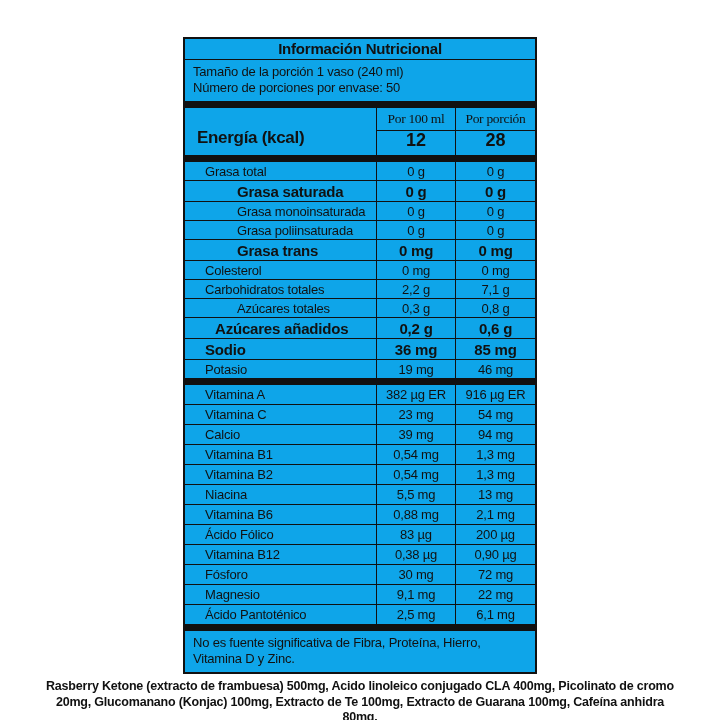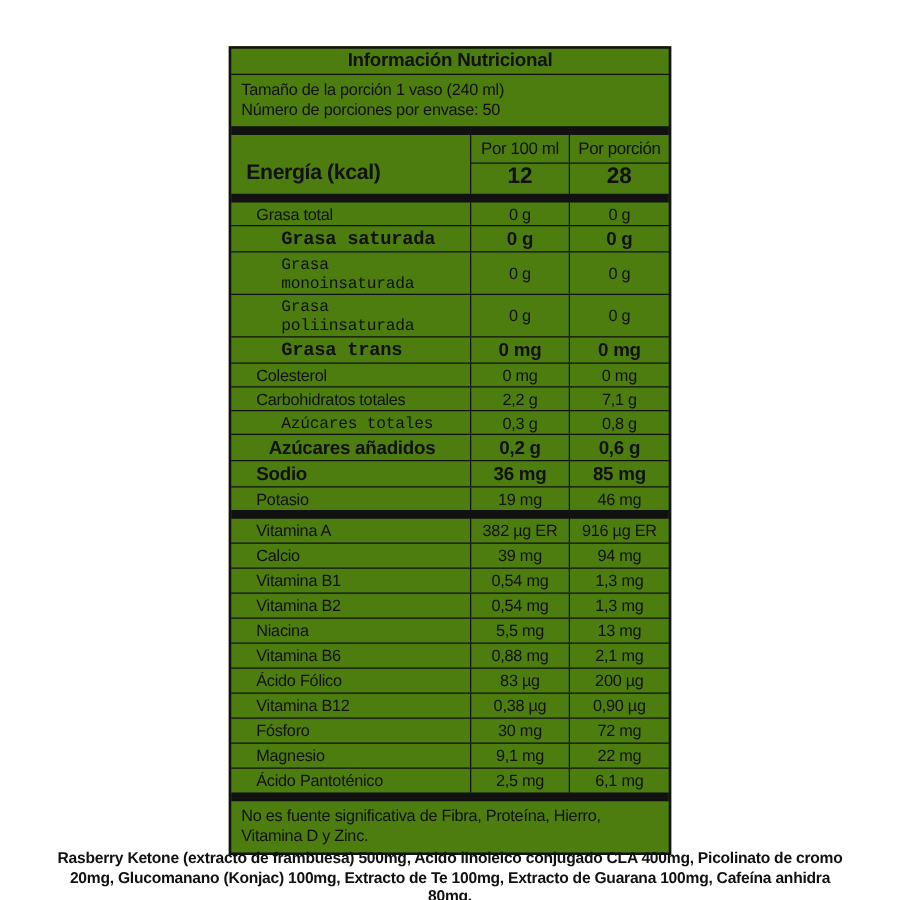--- a/index.html
+++ b/index.html
@@ -10,21 +10,21 @@
     color: #111111;
     overflow: hidden;
   }
   .page { position: relative; width: 720px; height: 720px; }
 
   .label-box {
     position: absolute;
     left: 183px; top: 37px;
     width: 354px;
     border: 2px solid #111111;
-    background: #4d7c0f;
+    background: #0ea5e9;
   }
 
   .title-row {
     text-align: center;
     font-weight: bold;
     font-size: 15px;
     line-height: 20px;
     height: 21px;
     letter-spacing: -0.2px;
     border-bottom: 1.5px solid #111111;
@@ -54,20 +54,21 @@
     font-size: 17px;
     letter-spacing: -0.3px;
   }
   .energy-section .col-head {
     border-left: 1.5px solid #111111;
     text-align: center;
     font-size: 13.5px;
     line-height: 21px;
     height: 22px;
     letter-spacing: -0.3px;
+    font-family: Liberation Serif, serif;
   }
   .energy-section .col-val {
     border-left: 1.5px solid #111111;
     border-top: 1.5px solid #111111;
     text-align: center;
     font-weight: bold;
     font-size: 18px;
     line-height: 19px;
     height: 25px;
   }
@@ -89,21 +90,21 @@
     letter-spacing: -0.2px;
     padding: 1.5px 0;
     line-height: 15px;
   }
   .row.bold .lbl, .row.bold .val {
     font-weight: bold;
     font-size: 15px;
     line-height: 17px;
   }
   .row.indent-1 .lbl { }
-  .row.indent-2 .lbl { padding-left: 40px; font-family: Liberation Mono, monospace; }
+  .row.indent-2 .lbl { padding-left: 52px; }
   .row.indent-3 .lbl { padding-left: 30px; }
 
   .vitamin-rows .row .lbl { padding-top: 2px; padding-bottom: 2px; }
   .vitamin-rows .row .val { padding-top: 2px; padding-bottom: 2px; }
 
   .note-block {
     padding: 4px 8px 5px 8px;
     font-size: 13px;
     line-height: 16px;
     letter-spacing: -0.2px;
@@ -217,20 +218,25 @@
 
     <div class="thick-bar"></div>
 
     <div class="rows vitamin-rows" id="vitamin-rows">
   <div class="row grid3 indent-1">
     <div class="lbl">Vitamina A</div>
     <div class="val">382 µg ER</div>
     <div class="val">916 µg ER</div>
   </div>
 
+  <div class="row grid3 indent-1">
+    <div class="lbl">Vitamina C</div>
+    <div class="val">23 mg</div>
+    <div class="val">54 mg</div>
+  </div>
 
   <div class="row grid3 indent-1">
     <div class="lbl">Calcio</div>
     <div class="val">39 mg</div>
     <div class="val">94 mg</div>
   </div>
 
   <div class="row grid3 indent-1">
     <div class="lbl">Vitamina B1</div>
     <div class="val">0,54 mg</div>

